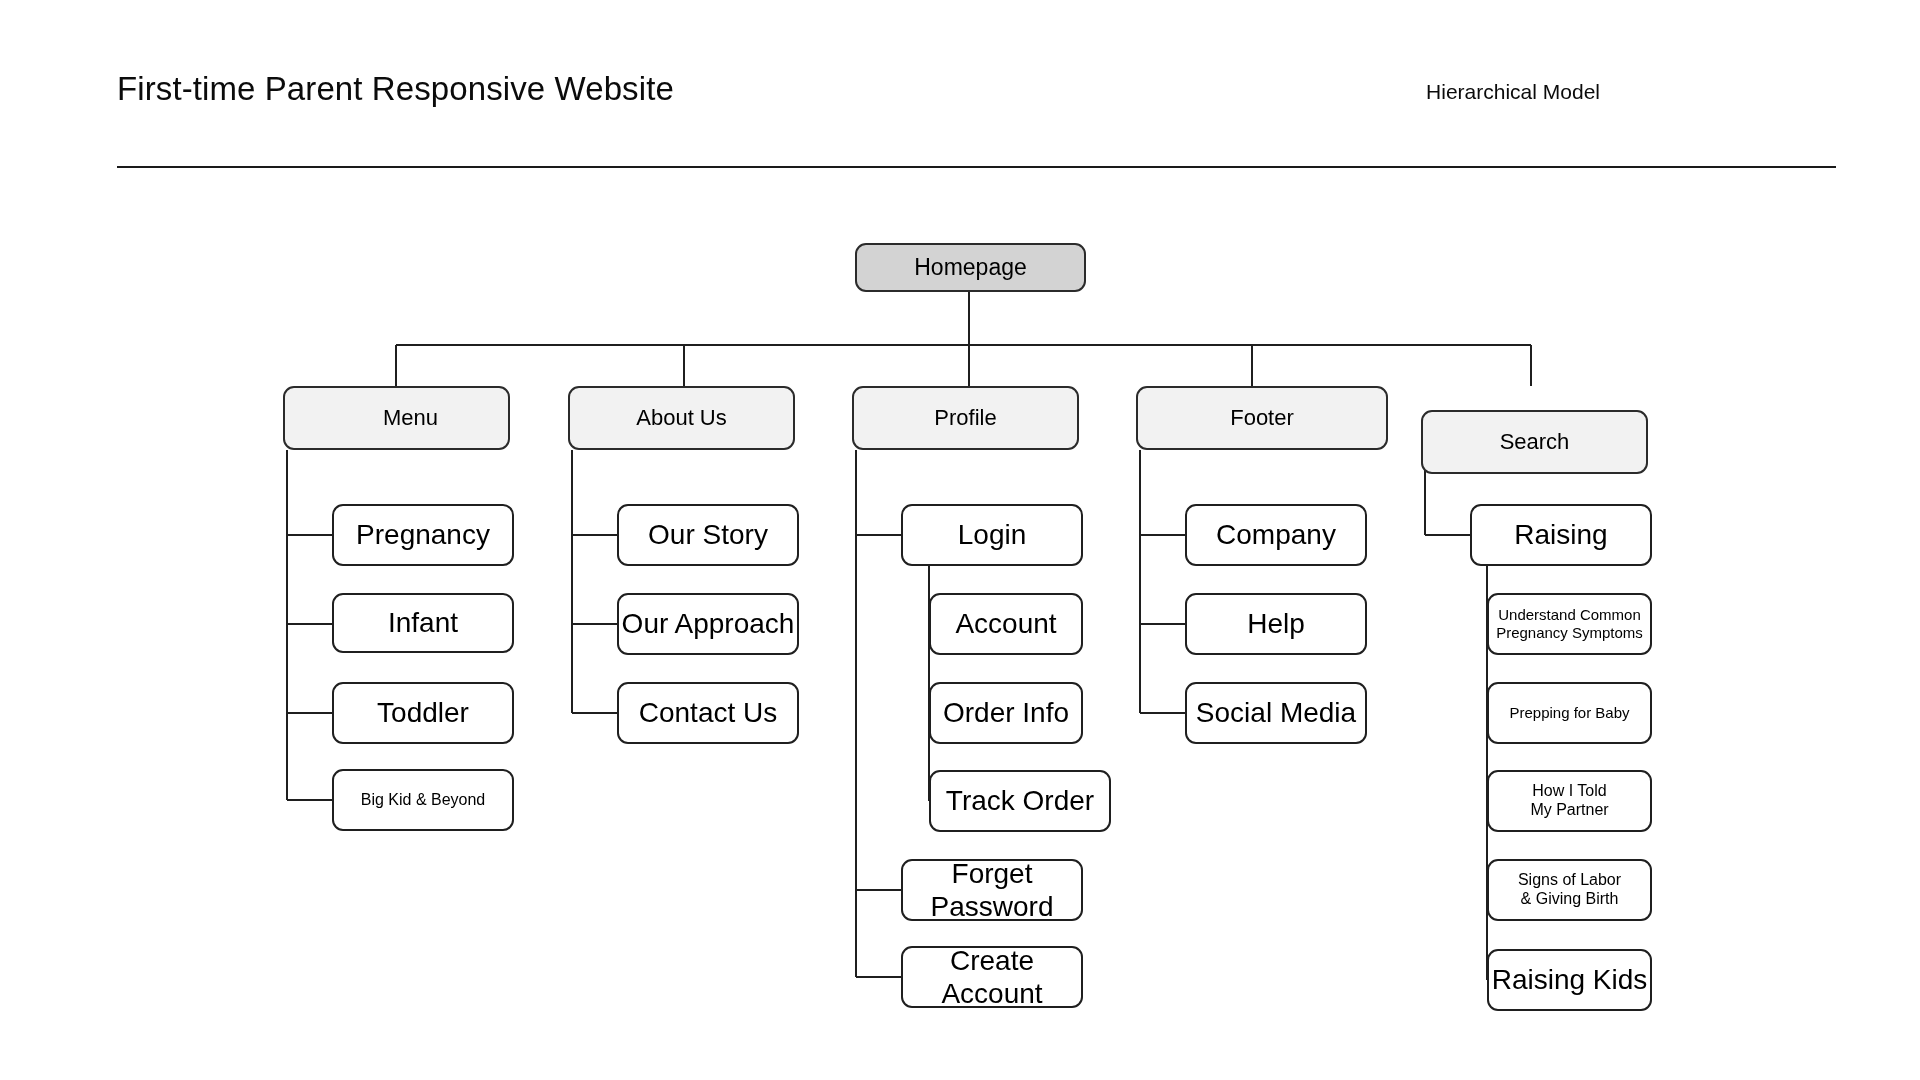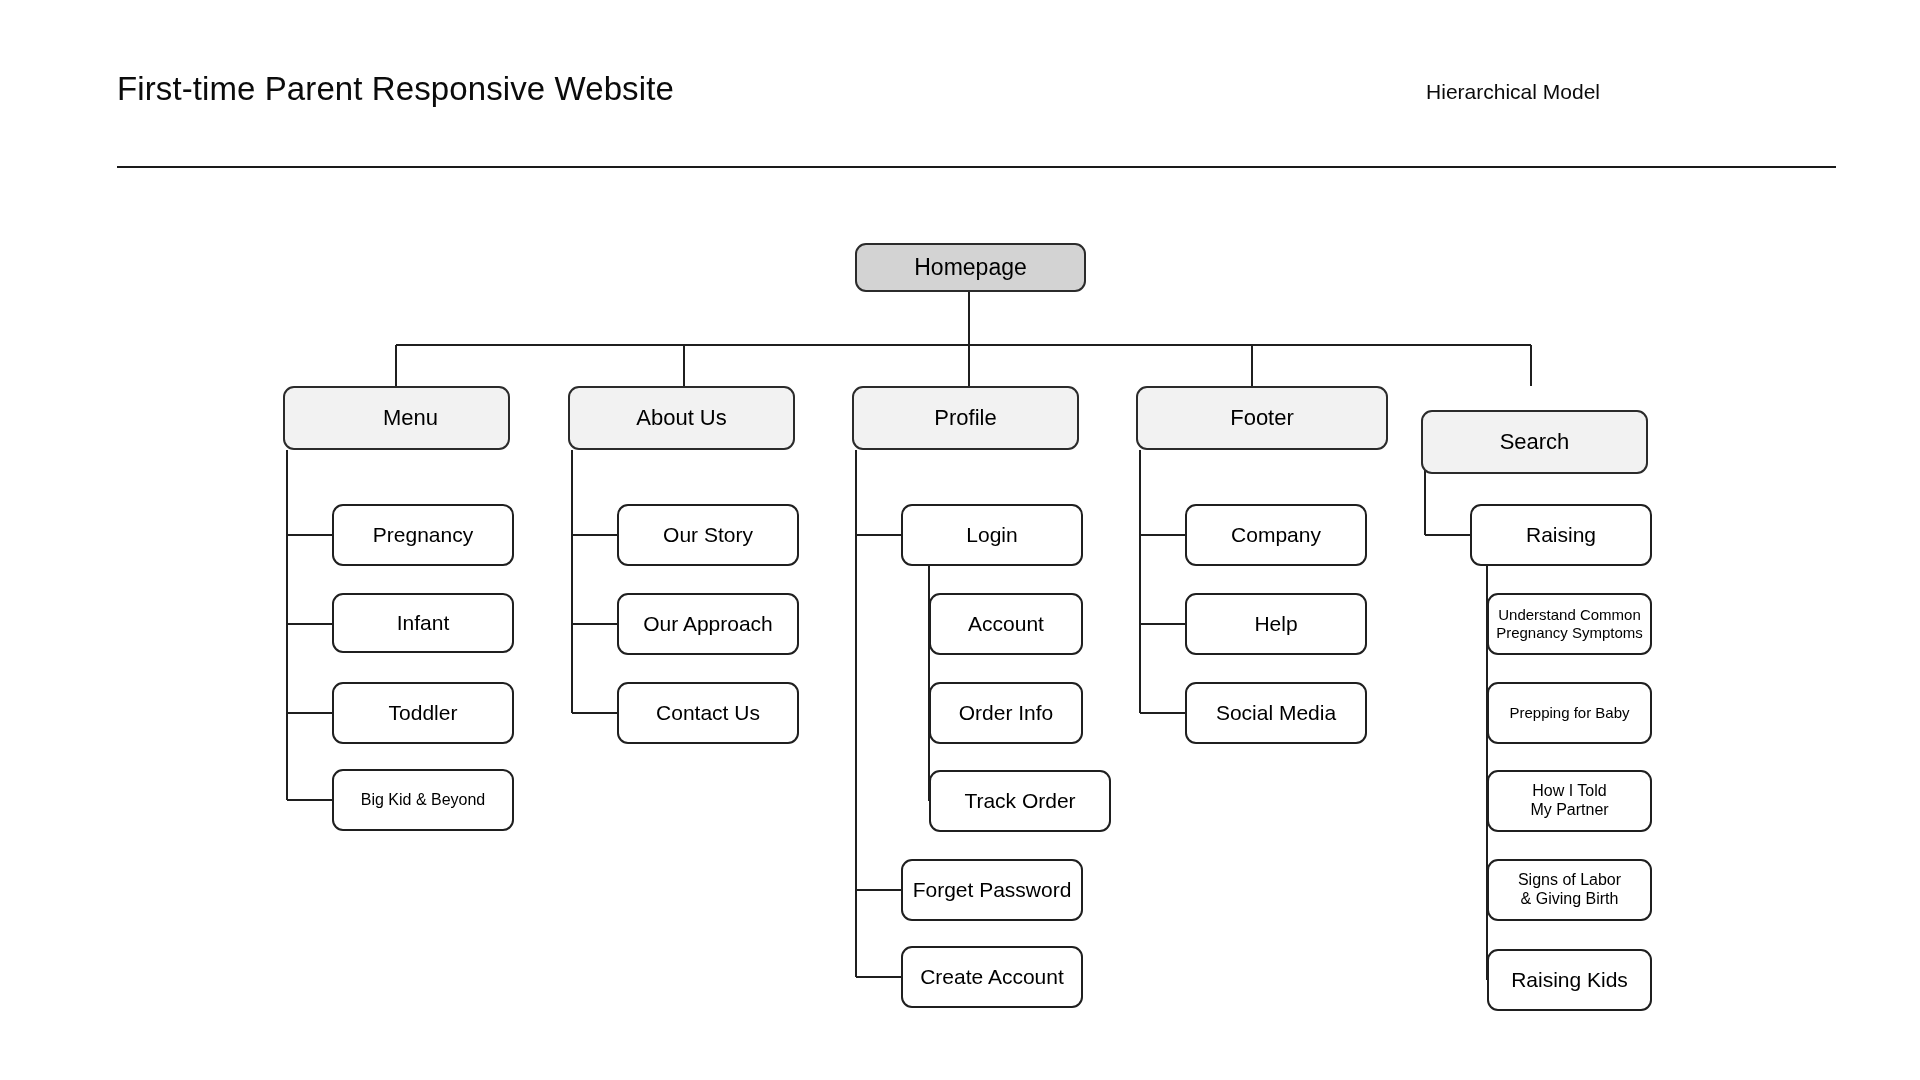--- a/index.html
+++ b/index.html
@@ -89,21 +89,21 @@
   }
   .node.sec {
     background: #f2f2f2;
     border-color: #2b2b2b;
   }
   .node.leaf {
     background: #ffffff;
   }
   .fs-xl { font-size: 23px; }
   .fs-lg { font-size: 22px; }
-  .fs-md { font-size: 21px; }
+  .fs-md { font-size: 28px; }
   .fs-sm { font-size: 16px; }
   .fs-xs { font-size: 15px; }
 </style>
 </head>
 <body>
 
 <div id="header">
   <div id="page-title">First-time Parent Responsive Website</div>
   <div id="model-label">Hierarchical Model</div>
   <div id="header-rule"></div>

